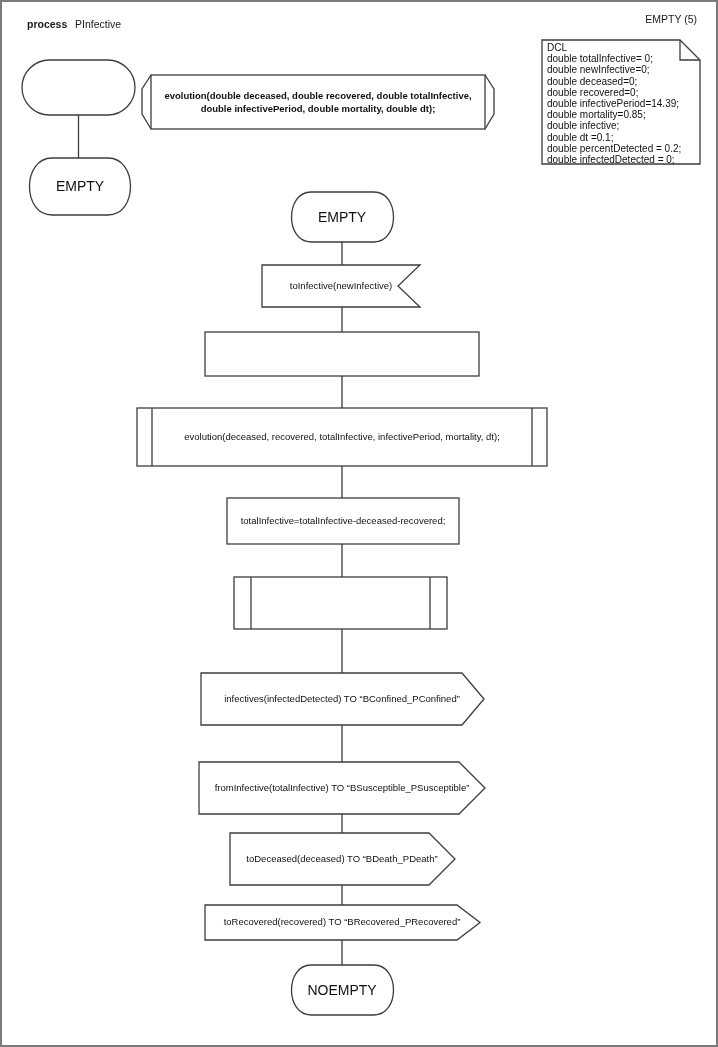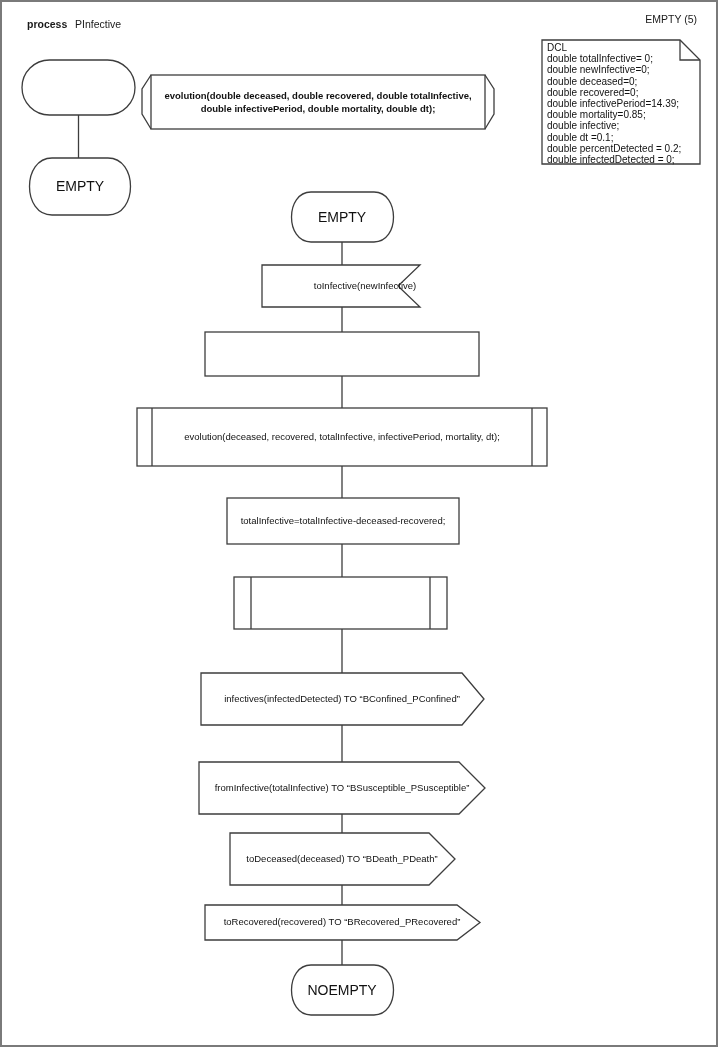--- a/index.html
+++ b/index.html
@@ -101,21 +101,21 @@
 double infective;
 double dt =0.1;
 double percentDetected = 0.2;
 double infectedDetected = 0;</div>
 
   <div class="lbl lg" style="left:28px;top:178px;width:100px;">EMPTY</div>
   <div class="lbl two" style="left:146px;top:87px;width:340px;font-weight:bold;">evolution(double deceased, double recovered, double totalInfective,
 double infectivePeriod, double mortality, double dt);</div>
 
   <div class="lbl lg" style="left:290px;top:209px;width:100px;">EMPTY</div>
-  <div class="lbl" style="left:267px;top:278px;width:160px;padding-left:16px;">toInfective(newInfective)</div>
+  <div class="lbl" style="left:259px;top:278px;width:160px;">toInfective(newInfective)</div>
   <div class="lbl" style="left:160px;top:429px;width:360px;text-align:center;">evolution(deceased, recovered, totalInfective, infectivePeriod, mortality, dt);</div>
   <div class="lbl" style="left:191px;top:513px;width:300px;">totalInfective=totalInfective-deceased-recovered;</div>
   <div class="lbl" style="left:190px;top:691px;width:300px;">infectives(infectedDetected) TO “BConfined_PConfined”</div>
   <div class="lbl" style="left:180px;top:780px;width:320px;">fromInfective(totalInfective) TO “BSusceptible_PSusceptible”</div>
   <div class="lbl" style="left:200px;top:851px;width:280px;">toDeceased(deceased) TO “BDeath_PDeath”</div>
   <div class="lbl" style="left:180px;top:914px;width:320px;">toRecovered(recovered) TO “BRecovered_PRecovered”</div>
   <div class="lbl lg" style="left:290px;top:982px;width:100px;">NOEMPTY</div>
 </div>
 
 </body></html>

